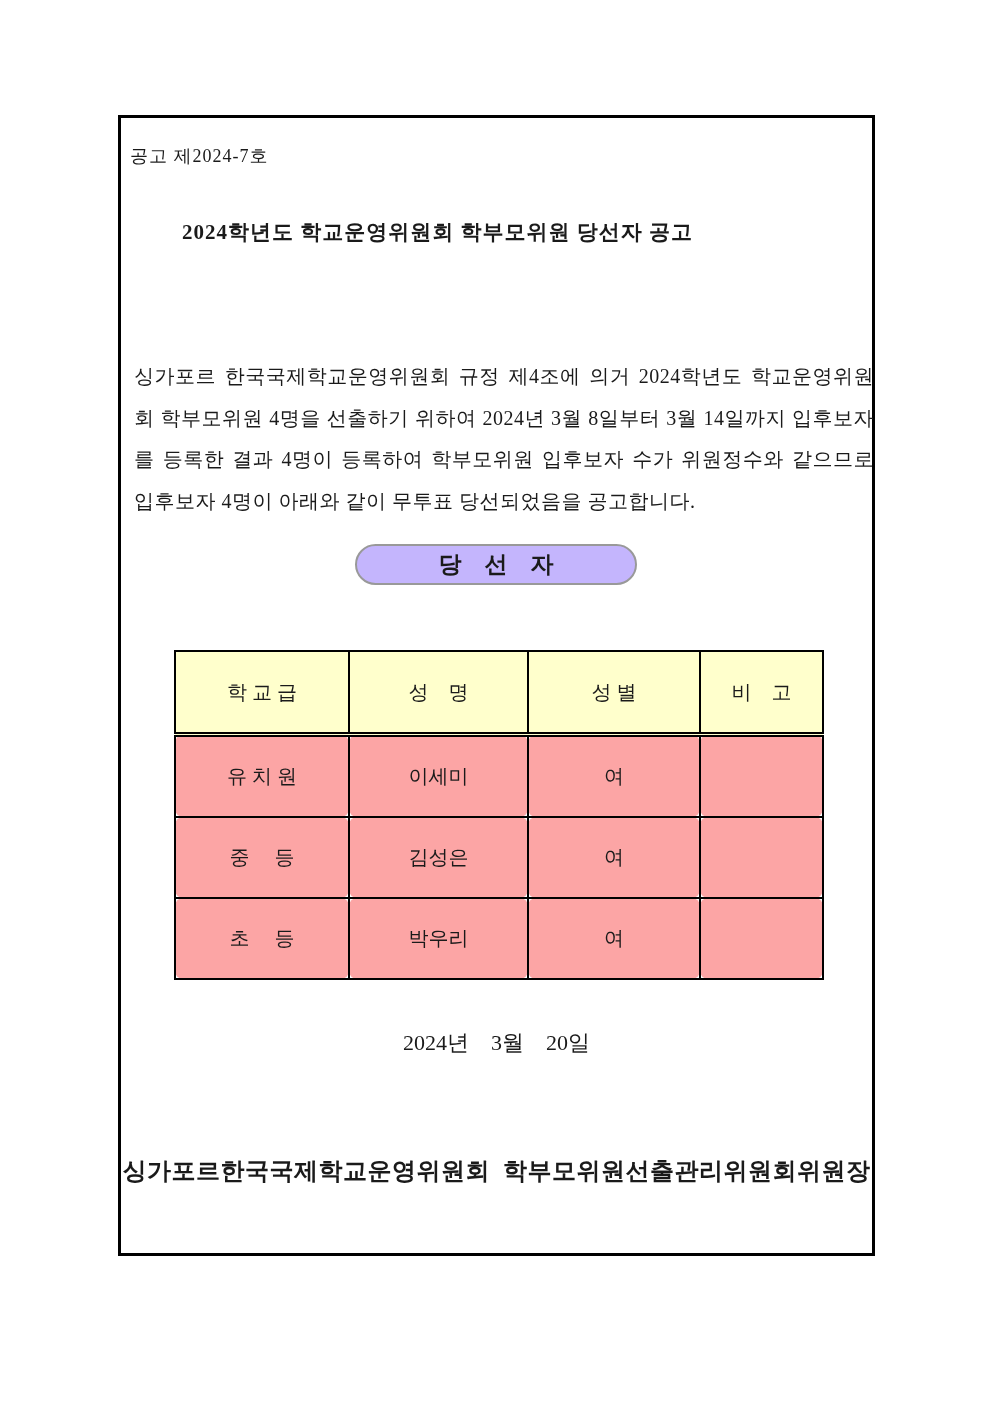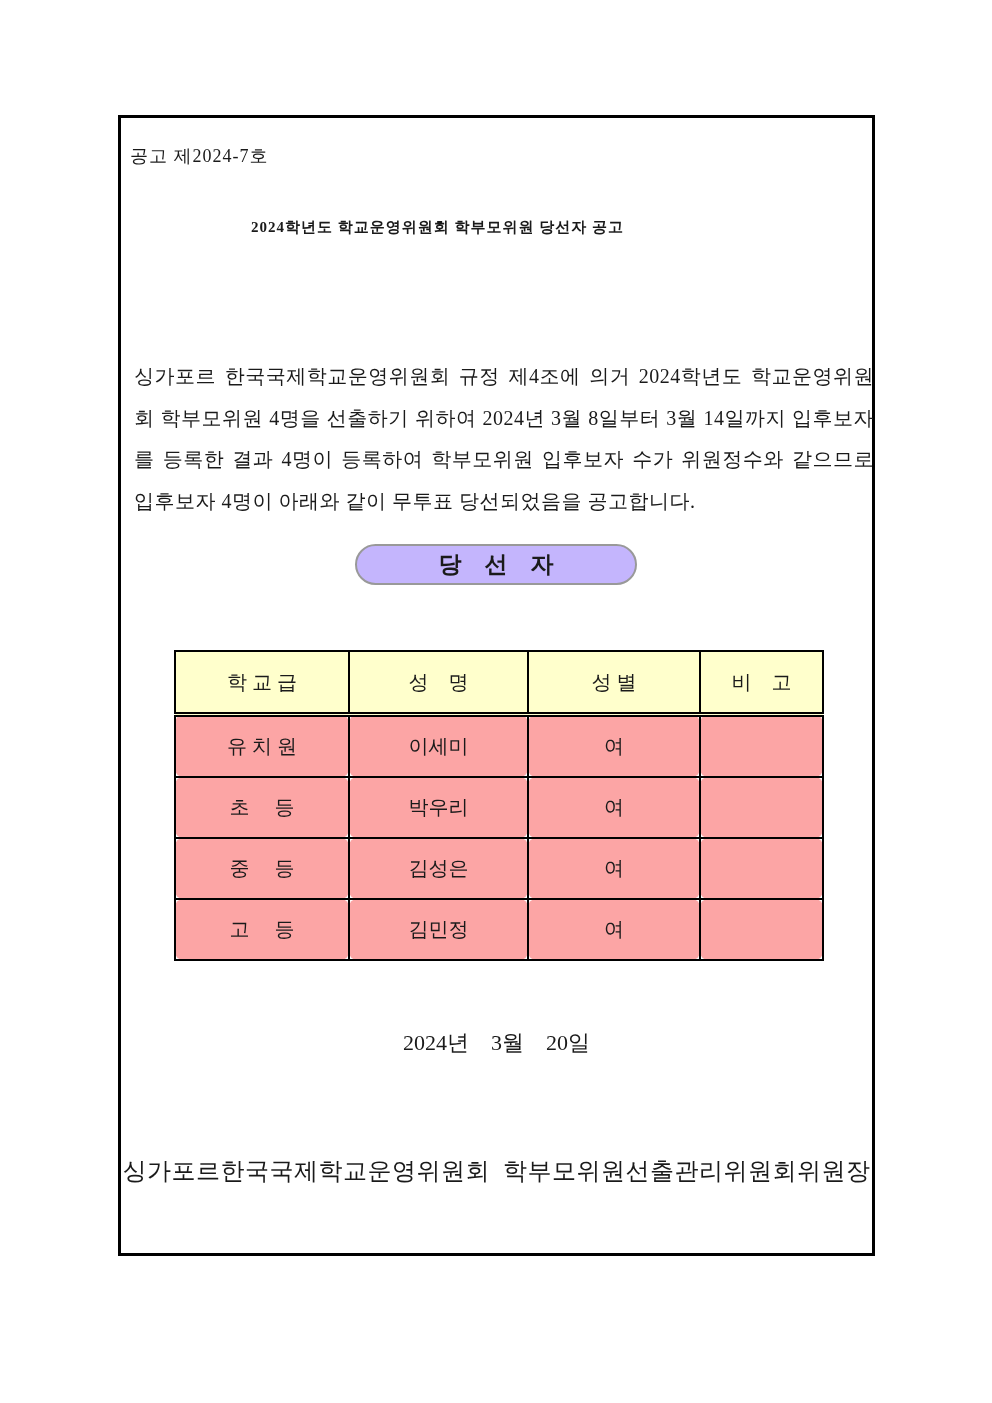--- a/index.html
+++ b/index.html
@@ -31,21 +31,21 @@
     font-size: 18px;
     letter-spacing: 1px;
     white-space: pre;
   }
   .doc-title {
     position: absolute;
     left: 118px;
     top: 218px;
     width: 639px;
     text-align: center;
-    font-size: 15px;
+    font-size: 21px;
     font-weight: bold;
     letter-spacing: 1px;
     white-space: pre;
   }
   .doc-body {
     position: absolute;
     left: 134px;
     top: 356px;
     width: 740px;
     font-size: 20px;
@@ -86,21 +86,21 @@
   .winners-table col.col-gender { width: 172px; }
   .winners-table col.col-note   { width: 123px; }
   .winners-table th,
   .winners-table td {
     border: 2px solid #000000;
     text-align: center;
     vertical-align: middle;
     font-weight: normal;
     font-size: 20px;
     white-space: pre;
-    padding: 0;
+    padding: 10px;
   }
   .winners-table thead th {
     background: #FFFFCC;
     height: 60px;
     border-bottom: 5px double #000000;
   }
   .winners-table tbody td {
     height: 59px;
     background: #fca5a5;
     border-radius: 8px;
@@ -115,21 +115,21 @@
     white-space: pre;
     margin-top: 8px;
   }
   .doc-signature {
     position: absolute;
     left: 118px;
     top: 1155px;
     width: 757px;
     text-align: center;
     font-size: 24px;
-    font-weight: normal;
+    font-weight: bold;
     letter-spacing: 0.5px;
     white-space: pre;
   }
 </style>
 </head>
 <body>
 
 <div class="page-frame"></div>
 
 <div class="doc-number">공고 제2024-7호</div>
@@ -158,34 +158,28 @@
     </tr>
   </thead>
   <tbody>
     <tr>
       <td>유 치 원</td>
       <td>이세미</td>
       <td>여</td>
       <td></td>
     </tr>
     <tr>
-      <td>초     등</td>
-      <td>박우리</td>
-      <td>여</td>
-      <td></td>
-    </tr>
-    <tr>
       <td>중     등</td>
       <td>김성은</td>
       <td>여</td>
       <td></td>
     </tr>
     <tr>
-      <td>고     등</td>
-      <td>김민정</td>
+      <td>초     등</td>
+      <td>박우리</td>
       <td>여</td>
       <td></td>
     </tr>
   </tbody>
 </table>
 
 <div class="doc-date">2024년    3월    20일</div>
 
 <div class="doc-signature">싱가포르한국국제학교운영위원회  학부모위원선출관리위원회위원장</div>
 

